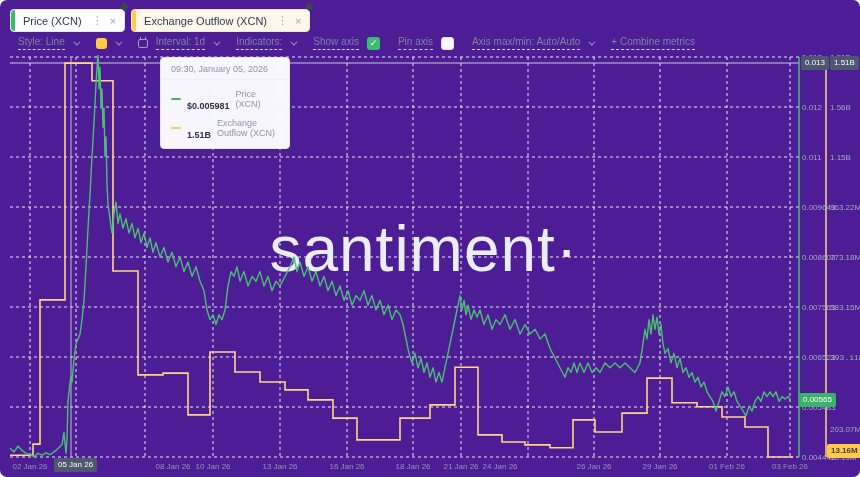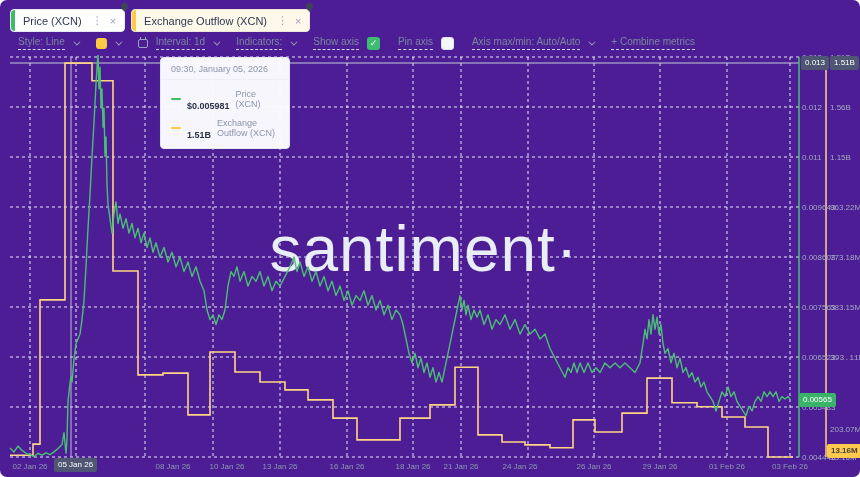--- a/index.html
+++ b/index.html
@@ -168,26 +168,26 @@
         <div class="axis-label" style="left: 830px; top: 157px;">1.15B</div>
         <div class="axis-label" style="left: 830px; top: 207px;">963.22M</div>
         <div class="axis-label" style="left: 830px; top: 257px;">773.18M</div>
         <div class="axis-label" style="left: 830px; top: 307px;">583.15M</div>
         <div class="axis-label" style="left: 830px; top: 357px; font-family: Liberation Mono, monospace;">393.11M</div>
         <div class="axis-label" style="left: 830px; top: 429px;">203.07M</div>
         <div class="axis-label" style="left: 830px; top: 457px;">13.16M</div>
         <div class="x-label" style="left: 30px;">02 Jan 26</div>
         <div class="x-label" style="left: 76px;">05 Jan 26</div>
         <div class="x-label" style="left: 132px; margin-left: 41px;">08 Jan 26</div>
-        <div class="x-label" style="left: 213px; margin-left: 14px;">10 Jan 26</div>
+        <div class="x-label" style="left: 213px;">10 Jan 26</div>
         <div class="x-label" style="left: 280px;">13 Jan 26</div>
         <div class="x-label" style="left: 347px;">16 Jan 26</div>
         <div class="x-label" style="left: 413px;">18 Jan 26</div>
         <div class="x-label" style="left: 461px;">21 Jan 26</div>
-        <div class="x-label" style="left: 520px;">24 Jan 26</div>
+        <div class="x-label" style="left: 500px;">24 Jan 26</div>
         <div class="x-label" style="left: 594px;">26 Jan 26</div>
         <div class="x-label" style="left: 660px;">29 Jan 26</div>
         <div class="x-label" style="left: 727px;">01 Feb 26</div>
         <div class="x-label" style="left: 790px;">03 Feb 26</div>
       </div>
 
     <div class="badge slate" style="left:801px; top:56px;">0.013</div>
     <div class="badge slate" style="left:830px; top:56px;">1.51B</div>
     <div class="badge slate" style="left:54px; top:458px;">05 Jan 26</div>
 

